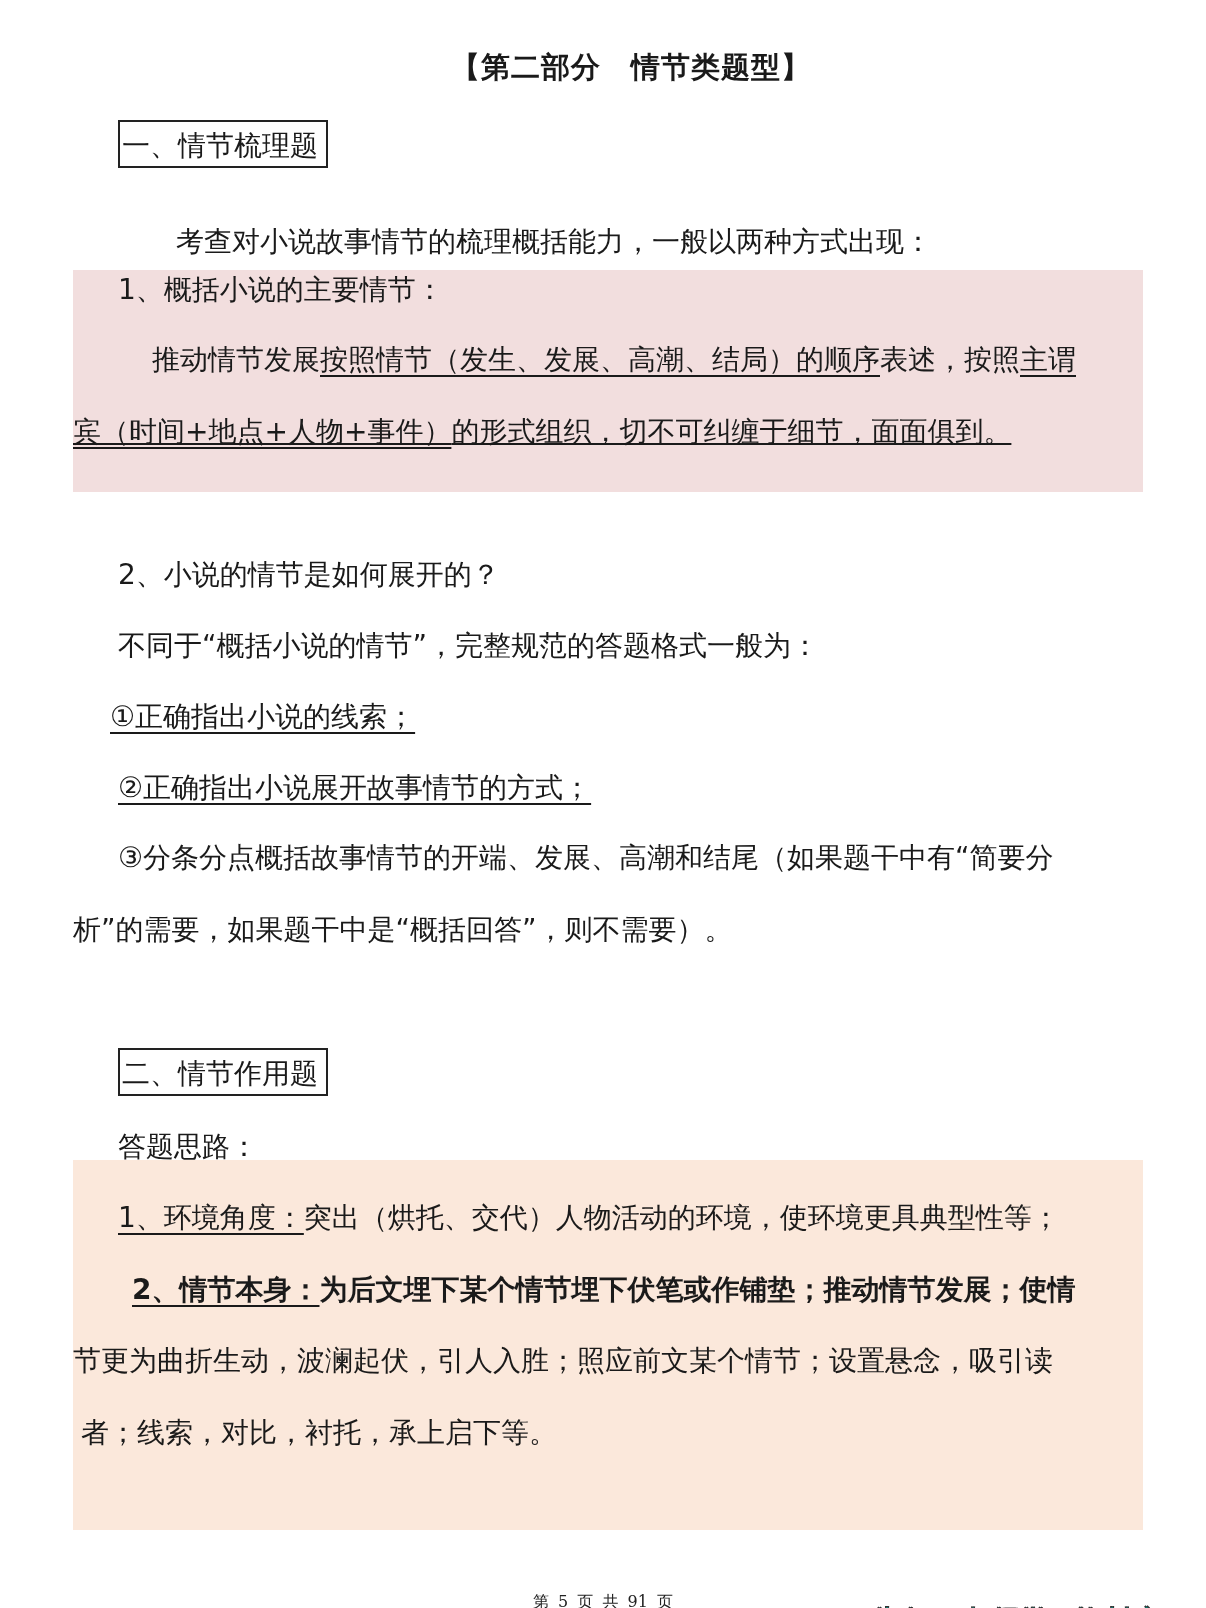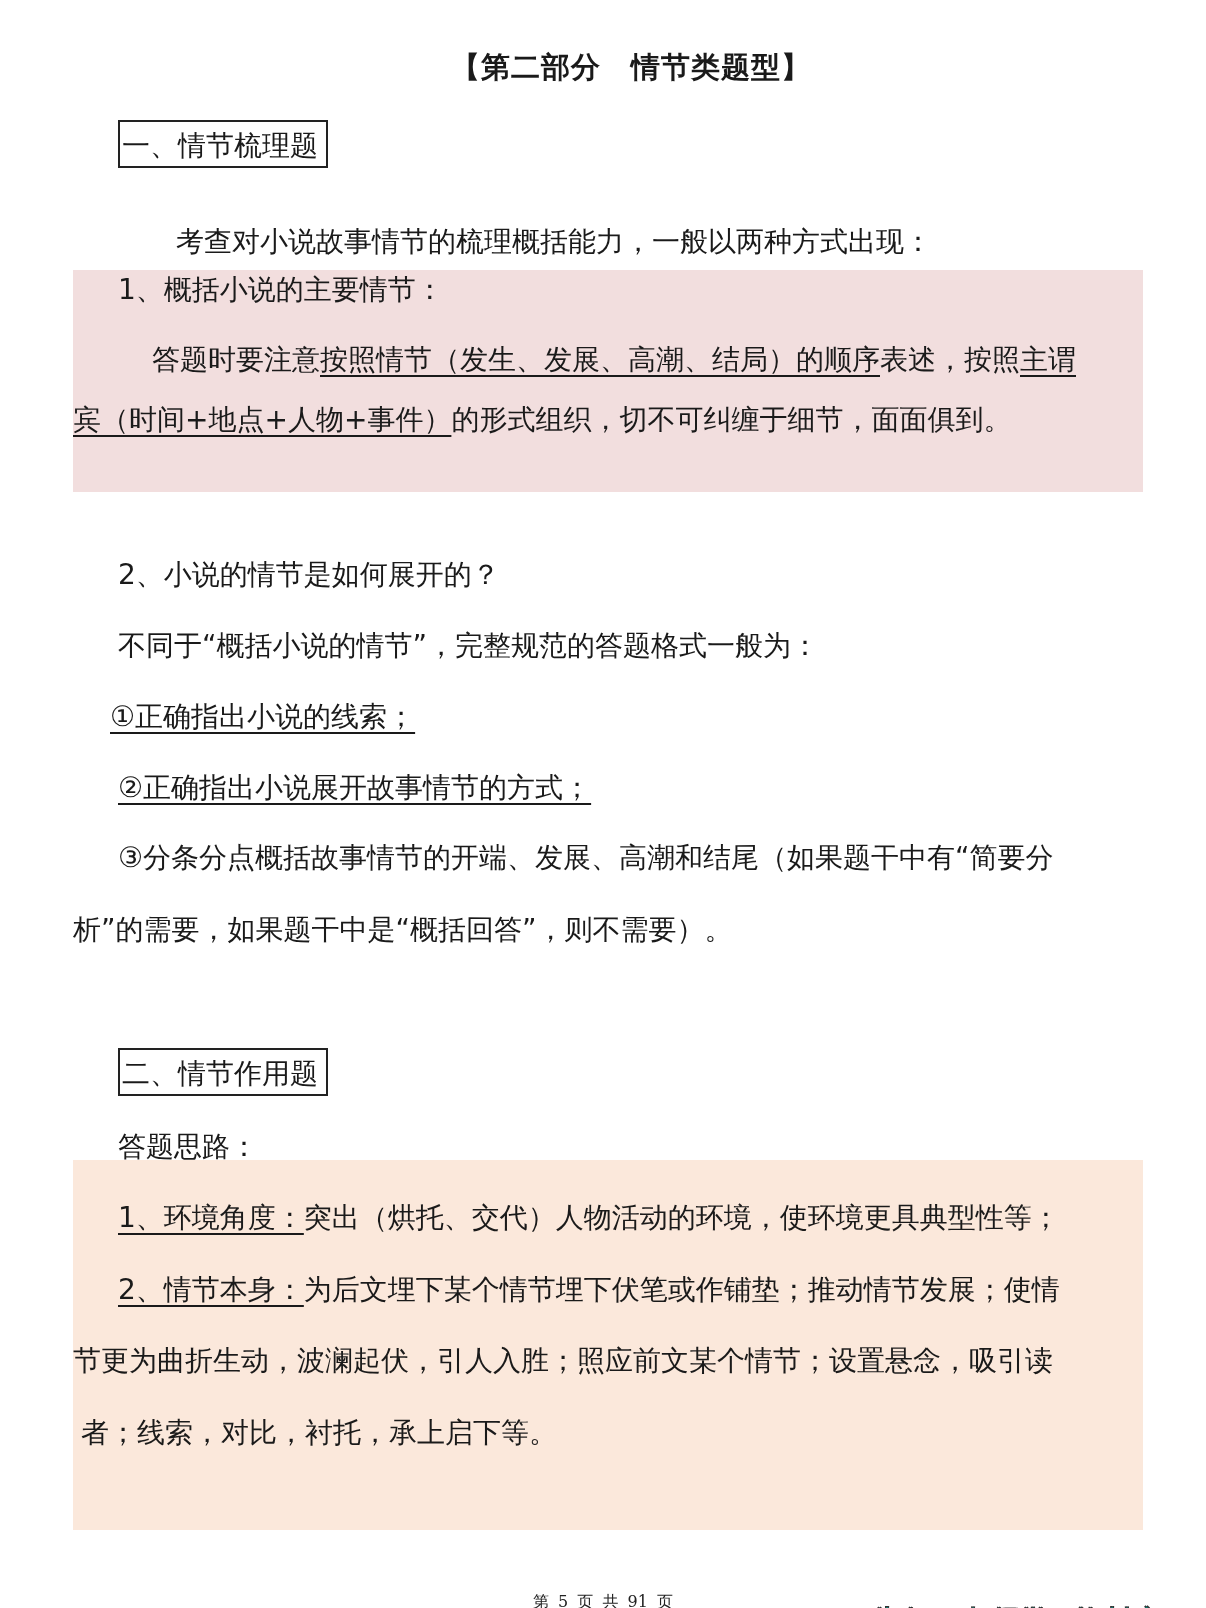--- a/index.html
+++ b/index.html
@@ -39,39 +39,39 @@
 
 <div class="title">【第二部分　情节类题型】</div>
 
 <div class="boxed" style="left:118px; top:120px; width:210px;">一、情节梳理题</div>
 
 <div class="line" style="left:176px; top:198px;margin-top:24px;">考查对小说故事情节的梳理概括能力，一般以两种方式出现：</div>
 
 <div class="line" style="left:118px; top:270px;">1、概括小说的主要情节：</div>
 
 <div class="line" style="left:152px; top:340px;">
-  <span>答题时要注意</span><span class="u">按照情节（发生、发展、高潮、结局）的顺序</span><span>表述，按照</span><span class="u">主谓</span>
+  <span>推动情节发展</span><span class="u">按照情节（发生、发展、高潮、结局）的顺序</span><span>表述，按照</span><span class="u">主谓</span>
 </div>
-<div class="line" style="left:73px; top:400px;">
+<div class="line" style="left:73px; top:412px;text-decoration:underline;">
   <span class="u">宾（时间+地点+人物+事件）</span><span>的形式组织，切不可纠缠于细节，面面俱到。</span>
 </div>
 
 <div class="line" style="left:118px; top:555px;">2、小说的情节是如何展开的？</div>
 <div class="line" style="left:118px; top:626px;">不同于“概括小说的情节”，完整规范的答题格式一般为：</div>
 <div class="line u" style="left:110px; top:697px;text-align:right;">①正确指出小说的线索；</div>
 <div class="line u" style="left:118px; top:768px;">②正确指出小说展开故事情节的方式；</div>
 <div class="line" style="left:118px; top:838px;">③分条分点概括故事情节的开端、发展、高潮和结尾（如果题干中有“简要分</div>
 <div class="line" style="left:73px; top:910px;text-align:right;">析”的需要，如果题干中是“概括回答”，则不需要）。</div>
 
 <div class="boxed" style="left:118px; top:1048px; width:210px;">二、情节作用题</div>
 
 <div class="line" style="left:118px; top:1127px;">答题思路：</div>
 <div class="line" style="left:118px; top:1198px;">
   <span class="u">1、环境角度：</span><span>突出（烘托、交代）人物活动的环境，使环境更具典型性等；</span>
 </div>
-<div class="line" style="left:118px; top:1270px;">
+<div class="line" style="left:132px; top:1270px;font-weight:bold;">
   <span class="u">2、情节本身：</span><span>为后文埋下某个情节埋下伏笔或作铺垫；推动情节发展；使情</span>
 </div>
 <div class="line" style="left:73px; top:1341px;">节更为曲折生动，波澜起伏，引人入胜；照应前文某个情节；设置悬念，吸引读</div>
 <div class="line" style="left:73px; top:1413px;padding-left:8px;">者；线索，对比，衬托，承上启下等。</div>
 
 <div class="watermark">头条 @超级学习资料库</div>
 <div class="footer">第 5 页 共 91 页</div>
 
 </body></html>

